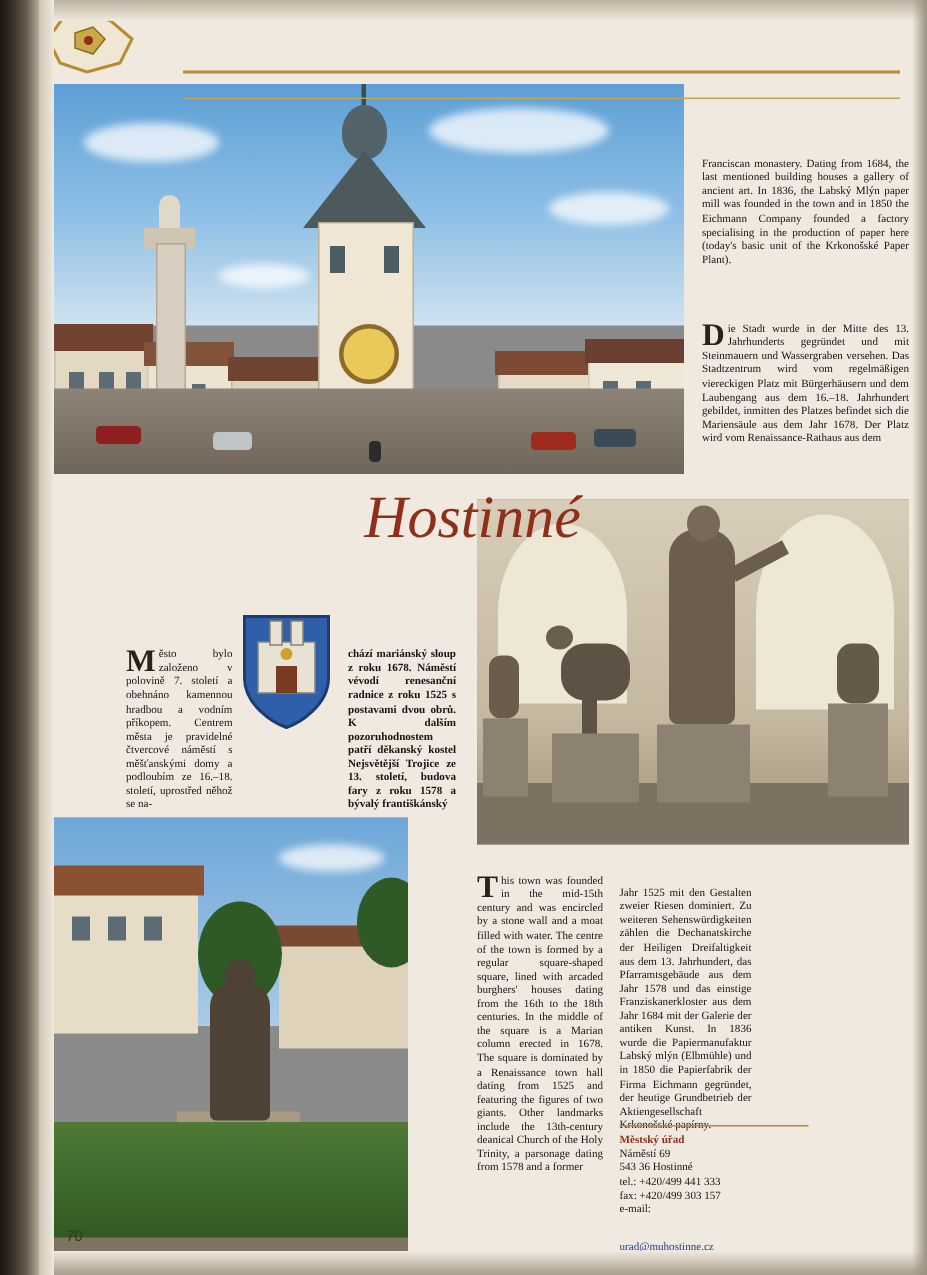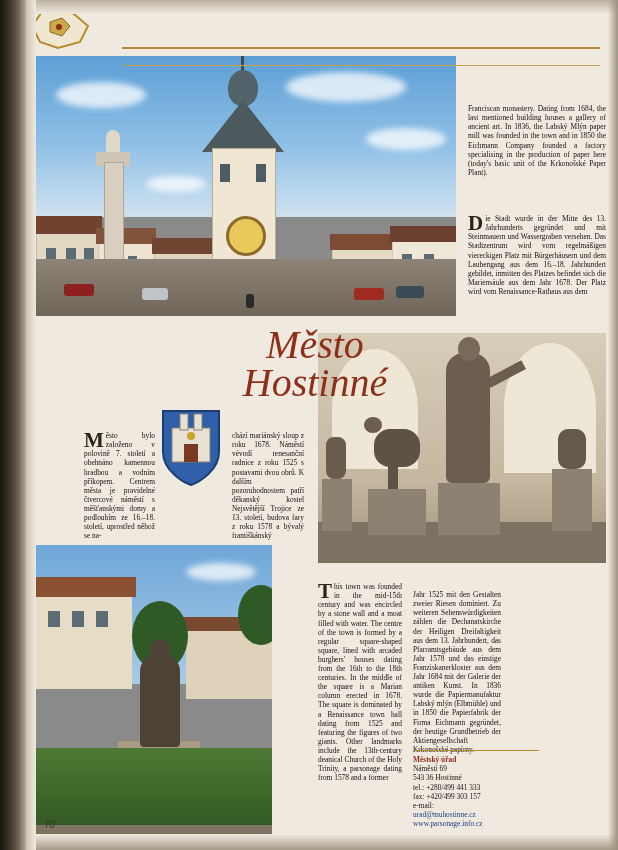--- a/index.html
+++ b/index.html
@@ -184,21 +184,21 @@
     line-height: 17px;
     padding: 1px 2px 0 0;
     font-weight: bold;
     color: #2a231a;
   }
 
   #col-en-top   { left: 468px; top: 86px;  width: 138px; }
   #col-de-top   { left: 468px; top: 196px; width: 138px; font-family: Liberation Serif, serif; }
 
   #col-cz-1 { left: 84px;  top: 413px; width: 71px; }
-  #col-cz-2 { left: 232px; top: 413px; width: 72px; }
+  #col-cz-2 { left: 232px; top: 413px; width: 72px; font-weight: bold; }
 
   #col-cz-3 { left: 232px; top: 572px; width: 72px; }
   #col-en-2 { left: 318px; top: 564px; width: 84px; height: 255px; }
   #col-de-2 { left: 413px; top: 572px; width: 88px; }
 
   
   .title {
     position: absolute;
     left: 150px; top: 326px;
     width: 330px;
@@ -225,21 +225,21 @@
     position: absolute;
     left: 413px; top: 755px;
     width: 126px;
     z-index: 18;
     font-family: "Liberation Serif", serif;
     font-size: 7.4px;
     line-height: 9.2px;
     color: #1a150f;
   }
   .contact .ttl { color: #8e2f1a; font-weight: bold; }
-  .contact .lnk { color: #1b3f86; }
+  .contact .lnk { color: #1b3f86; margin-top: 16px; }
   .contact-rule {
     position: absolute; left: 413px; top: 750px; width: 126px; height: 1px;
     background: #b68c2e; z-index: 18;
   }
 
   
   .pageno {
     position: absolute;
     left: 44px; bottom: 20px;
     font-family: "Liberation Sans", sans-serif;
@@ -351,21 +351,20 @@
 
     <div class="st-ped" style="left:92px; top:206px; width:62px; height:84px;"></div>
     <div class="st-ped" style="left:82px; top:196px; width:82px; height:14px; background:#a99a82;"></div>
     <div class="st-fig" style="left:104px; top:110px; width:40px; height:92px; border-radius:16px 16px 4px 4px;"></div>
     <div class="st-fig" style="left:114px; top:94px; width:20px; height:22px; border-radius:50%;"></div>
     <div class="st-grass"></div>
     <div style="position:absolute; left:0; bottom:0; width:100%; height:10px; background:#7e7361;"></div>
   </div>
 
   <div class="title">
-    <span class="t1">Město</span>
     <span class="t2">Hostinné</span>
   </div>
 
   <svg class="coa" viewBox="0 0 62 80">
     <path d="M3 3 H59 V44 C59 62 40 74 31 77 C22 74 3 62 3 44 Z" fill="#2f5fa8" stroke="#1d3d6e" stroke-width="2"></path>
     <rect x="12" y="20" width="38" height="34" fill="#e8e2d4" stroke="#8a8270"></rect>
     <rect x="20" y="6" width="8" height="16" fill="#e8e2d4" stroke="#8a8270"></rect>
     <rect x="34" y="6" width="8" height="16" fill="#e8e2d4" stroke="#8a8270"></rect>
     <rect x="24" y="36" width="14" height="18" fill="#7a3a22"></rect>
     <circle cx="31" cy="28" r="4" fill="#c9a227"></circle>
@@ -403,21 +402,21 @@
 
   <div class="col" id="col-de-2">
     <p>Jahr 1525 mit den Gestalten zweier Riesen dominiert. Zu weiteren Sehenswürdigkeiten zählen die Dechanatskirche der Heiligen Dreifaltigkeit aus dem 13. Jahrhundert, das Pfarramtsgebäude aus dem Jahr 1578 und das einstige Franziskanerkloster aus dem Jahr 1684 mit der Galerie der antiken Kunst. In 1836 wurde die Papiermanufaktur Labský mlýn (Elbmühle) und in 1850 die Papierfabrik der Firma Eichmann gegründet, der heutige Grundbetrieb der Aktiengesellschaft Krkonošské papírny.</p>
   </div>
 
   <div class="contact-rule"></div>
   <div class="contact">
     <div class="ttl">Městský úřad</div>
     <div>Náměstí 69</div>
     <div>543 36 Hostinné</div>
-    <div>tel.: +280/499 441 333</div>
+    <div>tel.: +420/499 441 333</div>
     <div>fax: +420/499 303 157</div>
     <div>e-mail:</div>
     <div class="lnk">urad@muhostinne.cz</div>
     <div class="lnk">www.parsonage.info.cz</div>
   </div>
 
   <div class="pageno">70</div>
 
   <div class="page-top-shadow"></div>
   <div class="page-bottom-shadow"></div>

